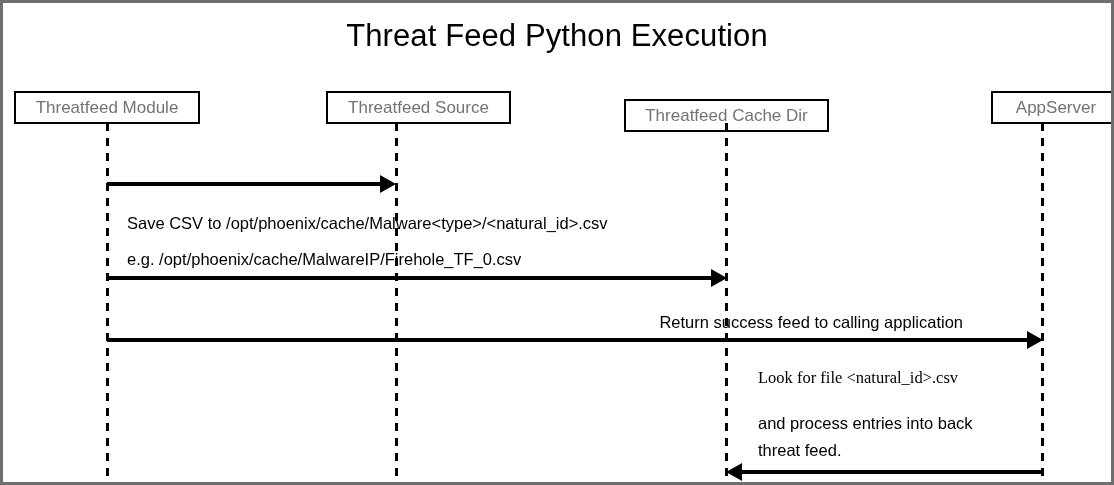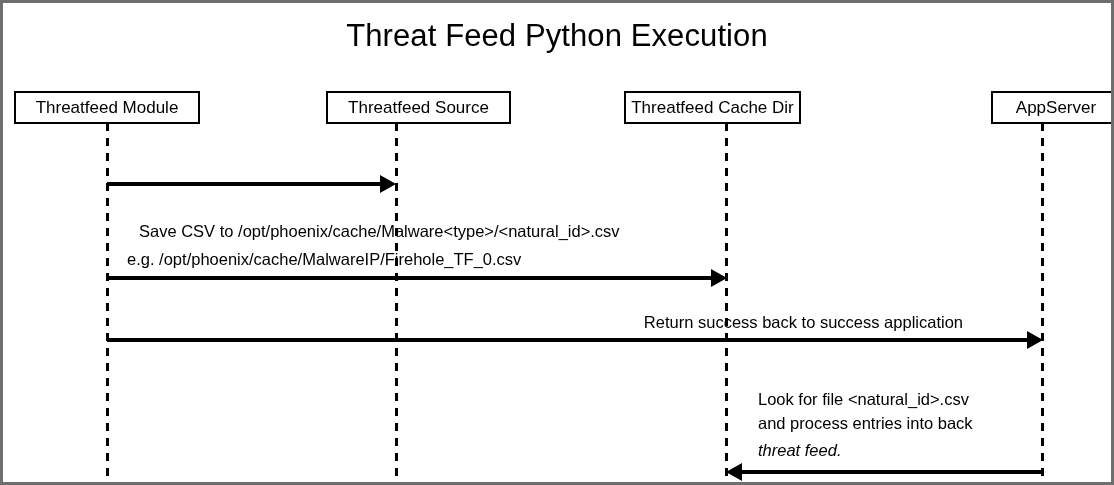--- a/index.html
+++ b/index.html
@@ -44,21 +44,21 @@
   }
   .actor-box {
     position: absolute;
     box-sizing: border-box;
     border: 2px solid #000000;
     background: #ffffff;
     height: 33px;
     line-height: 29px;
     text-align: center;
     font-size: 17px;
-    color: #000000;
+    color: #737373;
     white-space: nowrap;
     overflow: hidden;
   }
   .lifeline {
     position: absolute;
     width: 3px;
     background-image: linear-gradient(
       to bottom,
       #000000 0px,
       #000000 8px,
@@ -100,40 +100,40 @@
 </head>
 <body>
 
 <div id="canvas">
   <div id="inner">
 
     <div class="diagram-title">Threat Feed Python Execution</div>
 
     <div class="actor-box" style="left:11px; top:88px; width:186px;">Threatfeed Module</div>
     <div class="actor-box" style="left:299px; top:88px; width:185px;margin-left:24px;">Threatfeed Source</div>
-    <div class="actor-box" style="left:621px; top:88px; width:177px;">Threatfeed Cache Dir</div>
+    <div class="actor-box" style="left:621px; top:96px; width:205px;">Threatfeed Cache Dir</div>
     <div class="actor-box" style="left:988px; top:88px; width:130px;">AppServer</div>
 
     <div class="lifeline" style="left:103px; top:120px; height:356px;"></div>
     <div class="lifeline" style="left:392px; top:120px; height:356px;"></div>
     <div class="lifeline" style="left:722px; top:120px; height:356px;"></div>
     <div class="lifeline" style="left:1038px; top:120px; height:356px;"></div>
 
     <div class="msg-line" style="left:104px; top:179px; width:273px;"></div>
     <div class="arrow-head right" style="left:377px; top:172px;"></div>
 
-    <div class="msg-label" style="left:124px; top:216px;margin-left:12px;">Save CSV to /opt/phoenix/cache/Malware&lt;type&gt;/&lt;natural_id&gt;.csv</div>
+    <div class="msg-label" style="left:124px; top:208px;">Save CSV to /opt/phoenix/cache/Malware&lt;type&gt;/&lt;natural_id&gt;.csv</div>
     <div class="msg-label" style="left:124px; top:244px;">e.g. /opt/phoenix/cache/MalwareIP/Firehole_TF_0.csv</div>
     <div class="msg-line" style="left:104px; top:273px; width:604px;"></div>
     <div class="arrow-head right" style="left:708px; top:266px;"></div>
 
-    <div class="msg-label right-align" style="left:448px; top:307px; width:512px;">Return success back to success application</div>
+    <div class="msg-label right-align" style="left:448px; top:307px; width:512px;">Return success feed to calling application</div>
     <div class="msg-line" style="left:104px; top:335px; width:920px;"></div>
     <div class="arrow-head right" style="left:1024px; top:328px;"></div>
 
-    <div class="msg-label" style="left:755px; top:384px;">Look for file &lt;natural_id&gt;.csv</div>
+    <div class="msg-label" style="left:755px; top:363px;font-family:Liberation Serif, serif;">Look for file &lt;natural_id&gt;.csv</div>
     <div class="msg-label" style="left:755px; top:408px;">and process entries into back</div>
-    <div class="msg-label" style="left:755px; top:435px;font-style:italic;">threat feed.</div>
+    <div class="msg-label" style="left:755px; top:435px;">threat feed.</div>
     <div class="msg-line" style="left:739px; top:467px; width:302px;"></div>
     <div class="arrow-head left" style="left:723px; top:460px;"></div>
 
   </div>
 </div>
 
 </body></html>

